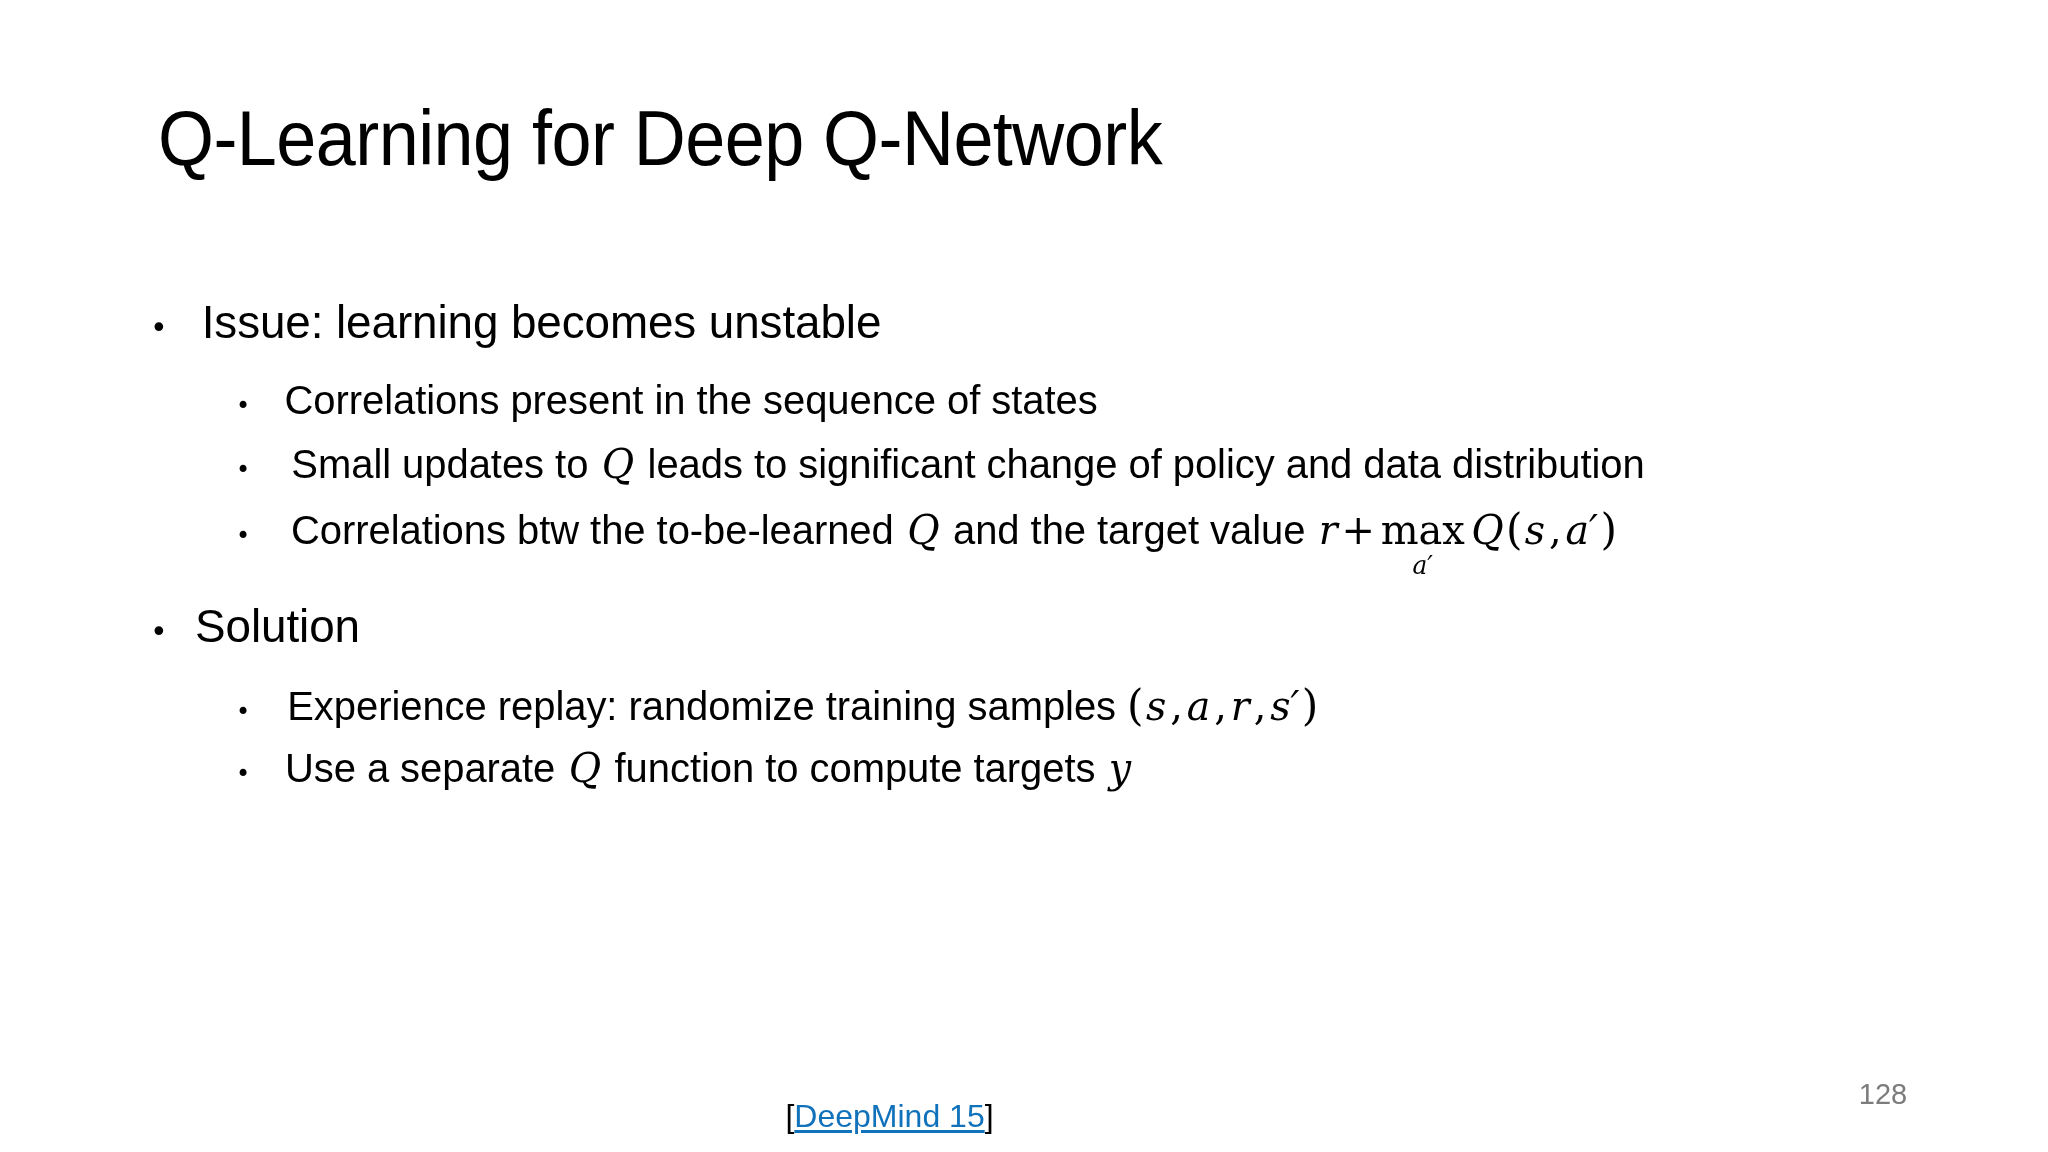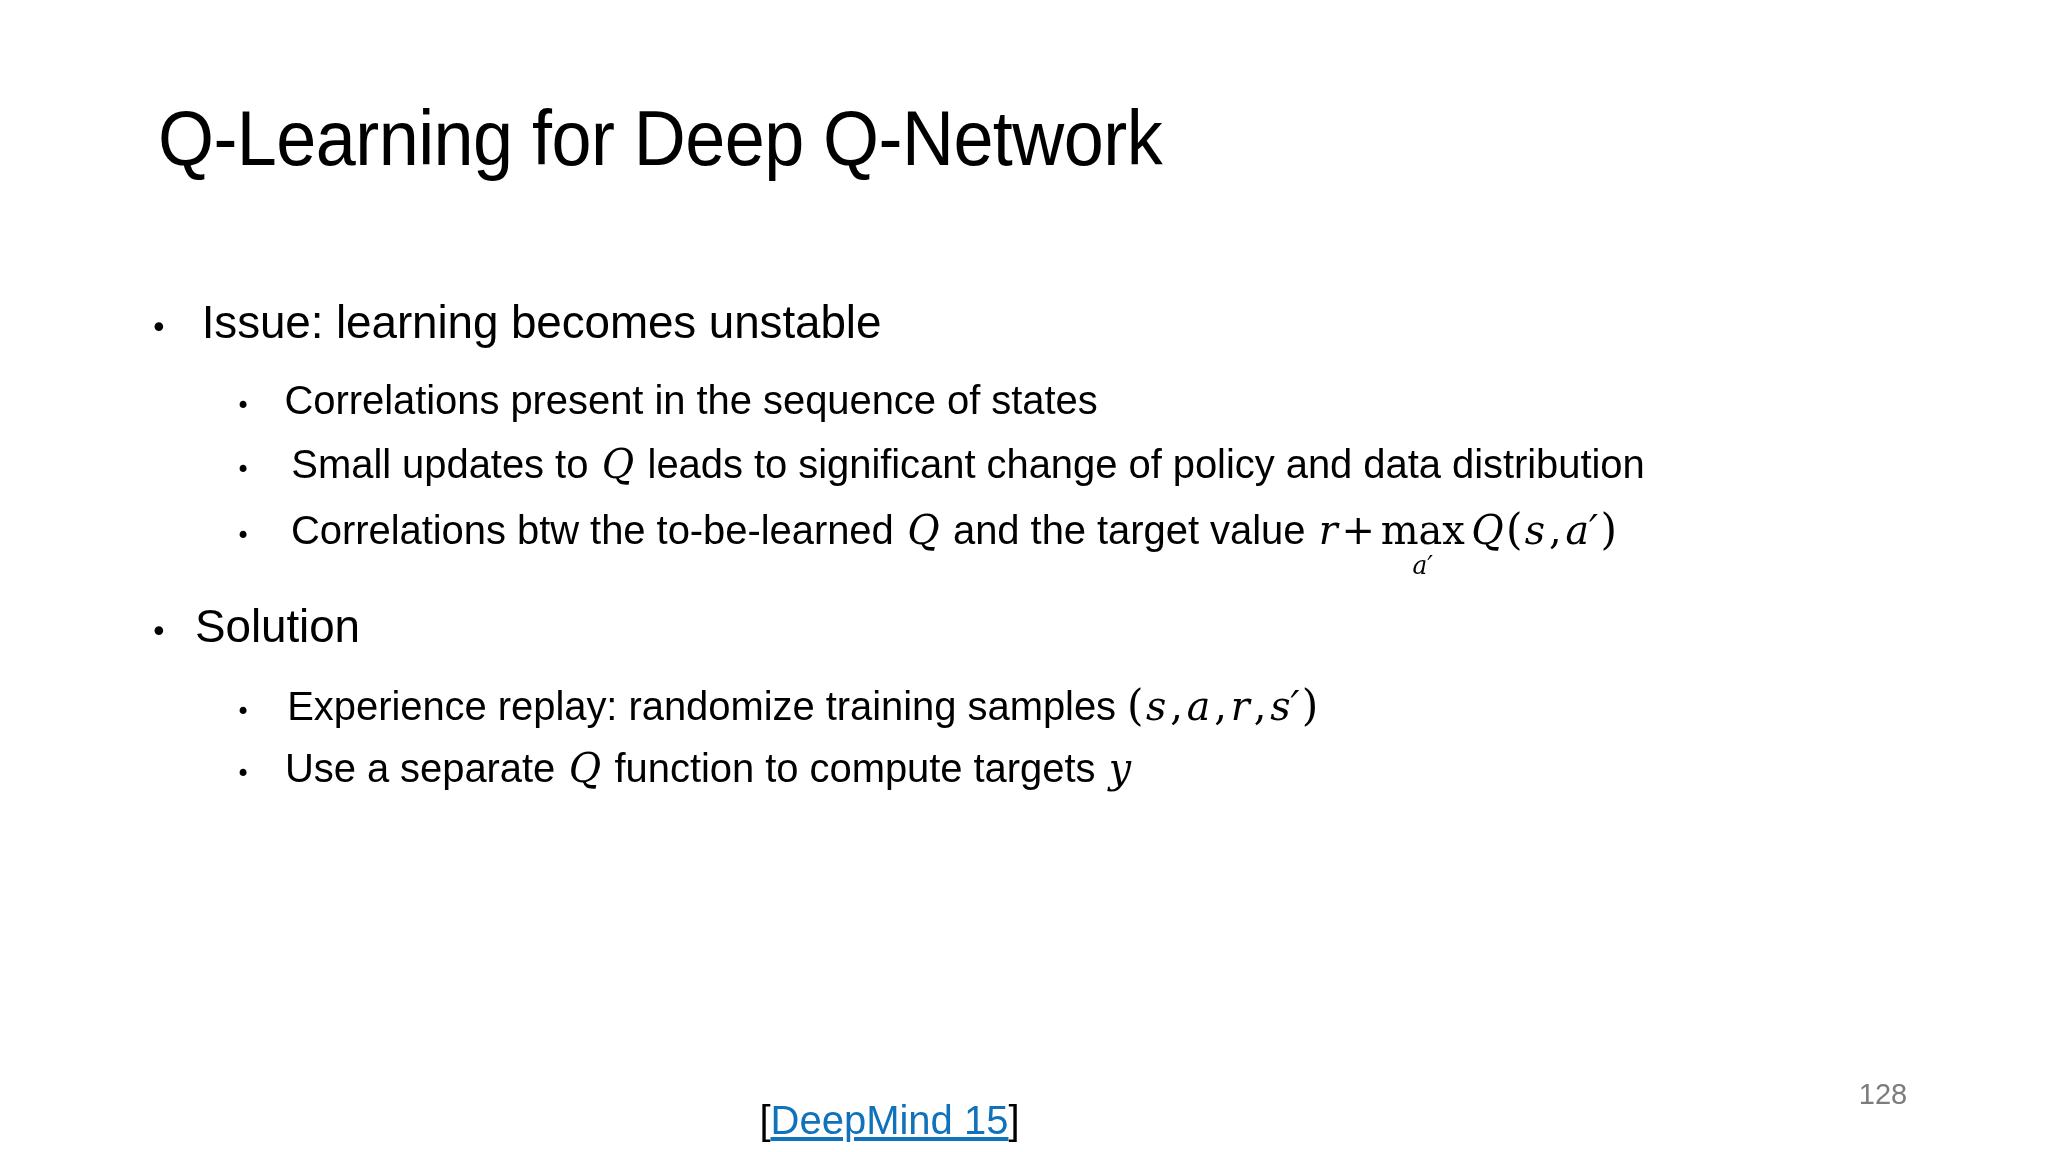--- a/index.html
+++ b/index.html
@@ -142,21 +142,21 @@
     margin-top: 2px;
   }
 
   
   #footer-citation {
     position: absolute;
     left: 0;
     top: 1098px;
     width: 1779px;
     text-align: center;
-    font-size: 40px;
+    font-size: 32px;
     color: #000000;
     white-space: nowrap;
   }
   #footer-citation .bracket {
     color: #000000;
   }
   #footer-citation .hyperlink {
     color: #1072BA;
     text-decoration: underline;
     text-underline-offset: 3px;

